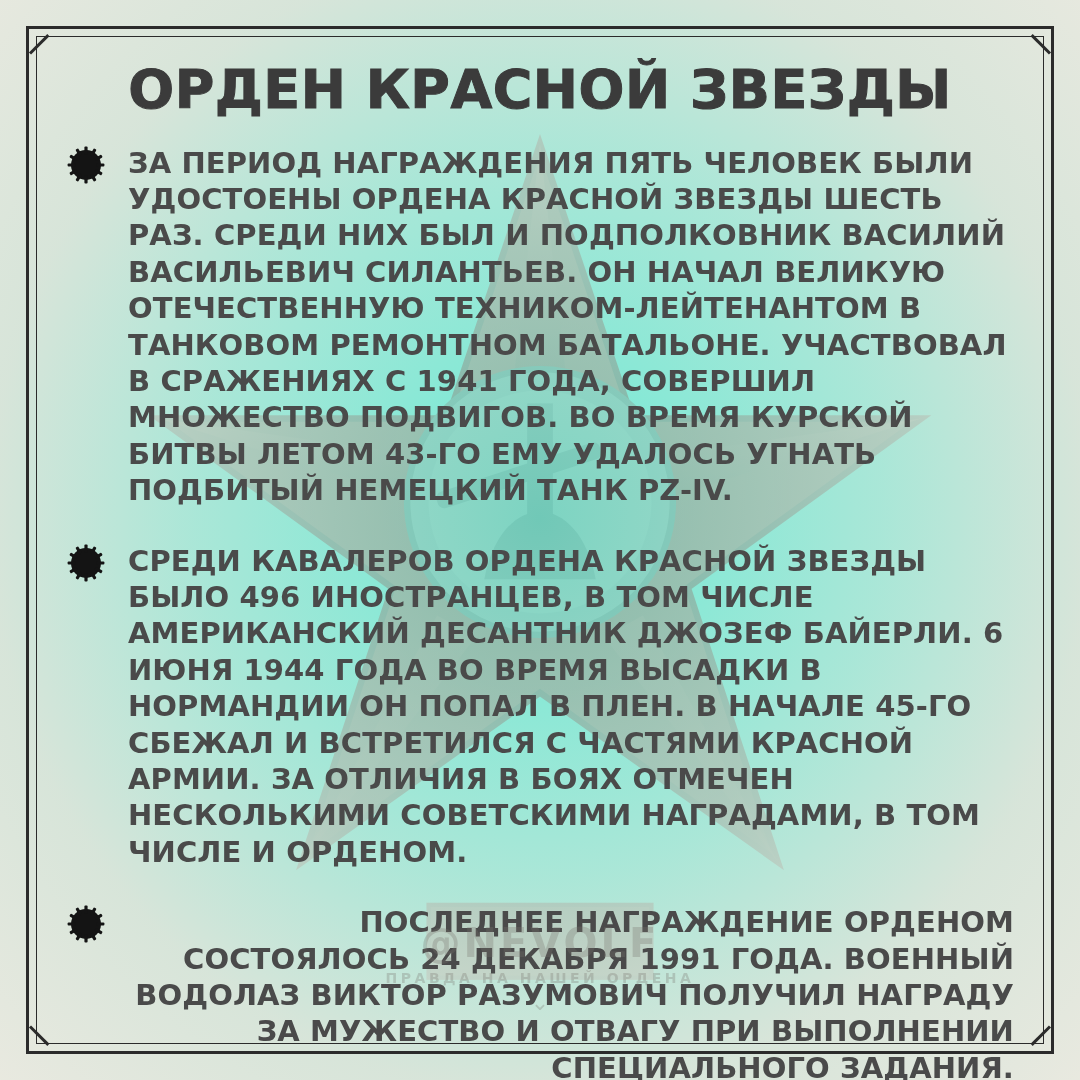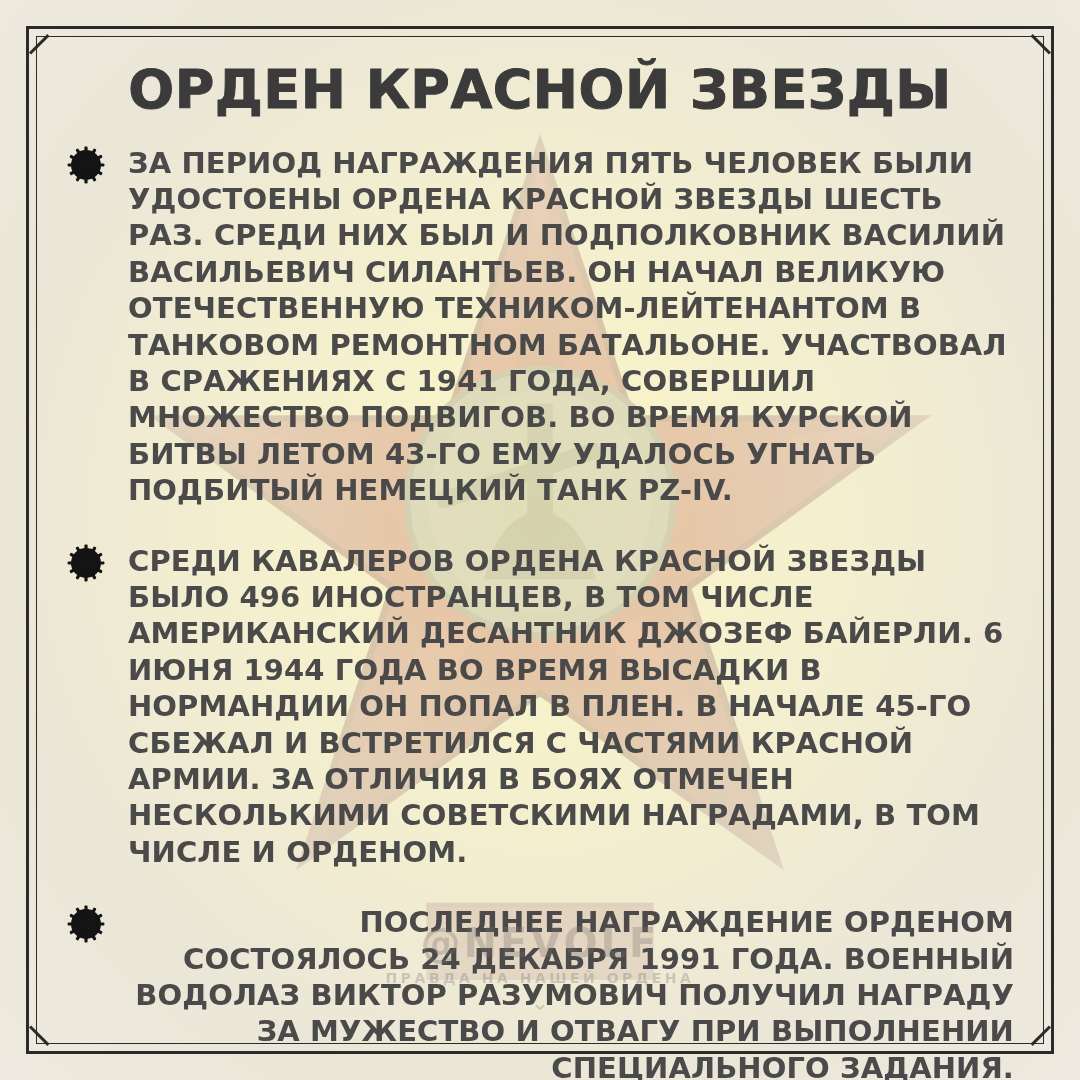--- a/index.html
+++ b/index.html
@@ -11,21 +11,21 @@
     height: 1080px;
     overflow: hidden;
     background: #efece3;
     font-family: "Liberation Sans", sans-serif;
   }
 
   .poster {
     position: relative;
     width: 1080px;
     height: 1080px;
-    background: #fef9c3;
+    background: #5eead4;
     overflow: hidden;
   }
 
   
   .bg-art {
     position: absolute;
     left: 50%;
     top: 52%;
     transform: translate(-50%, -50%);
     width: 860px;

